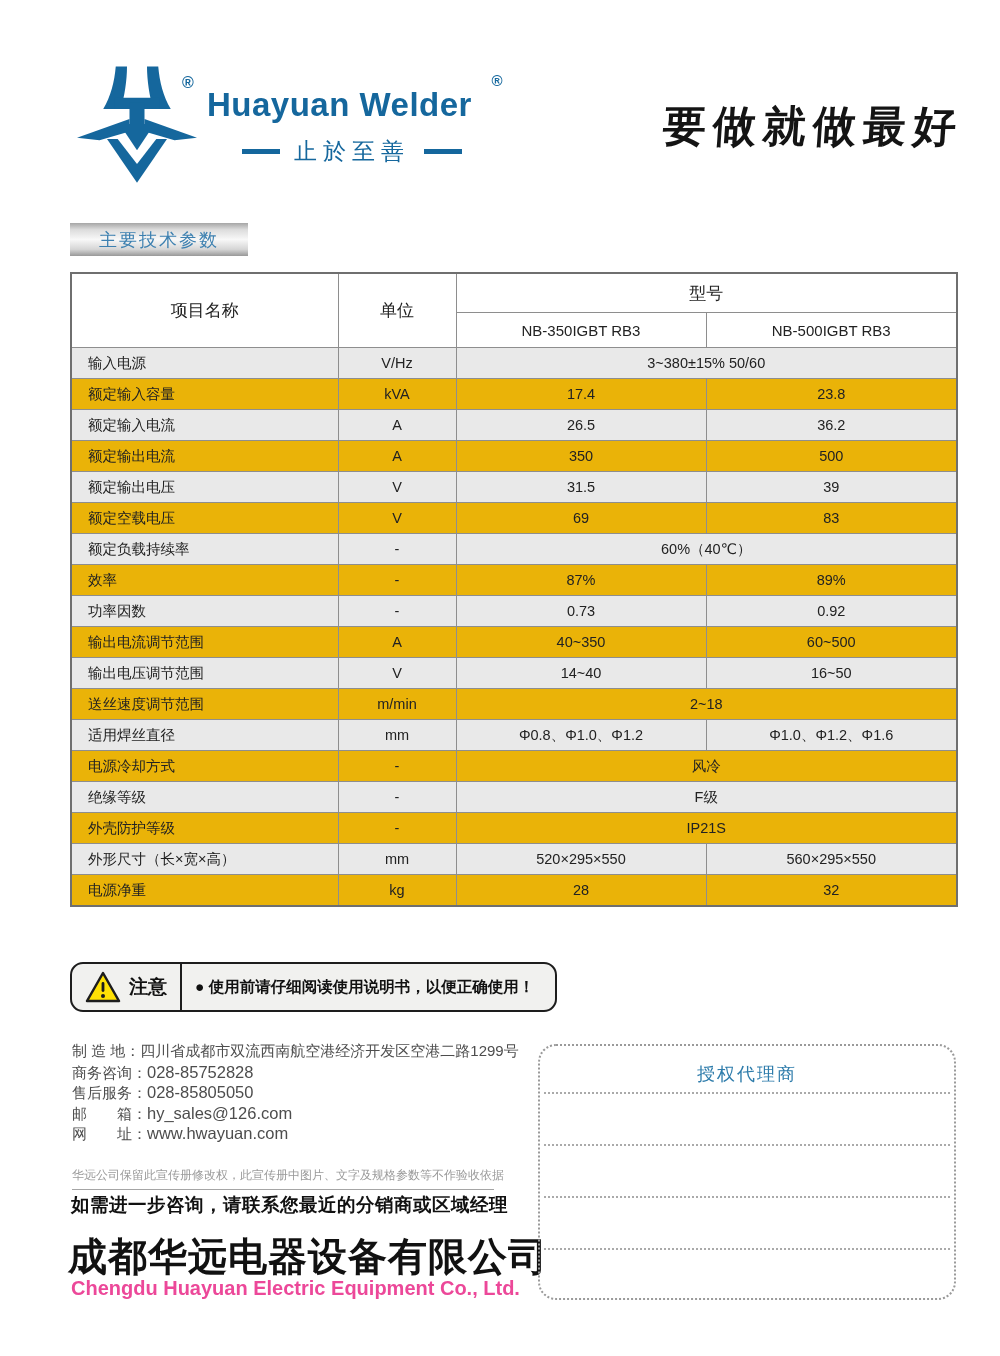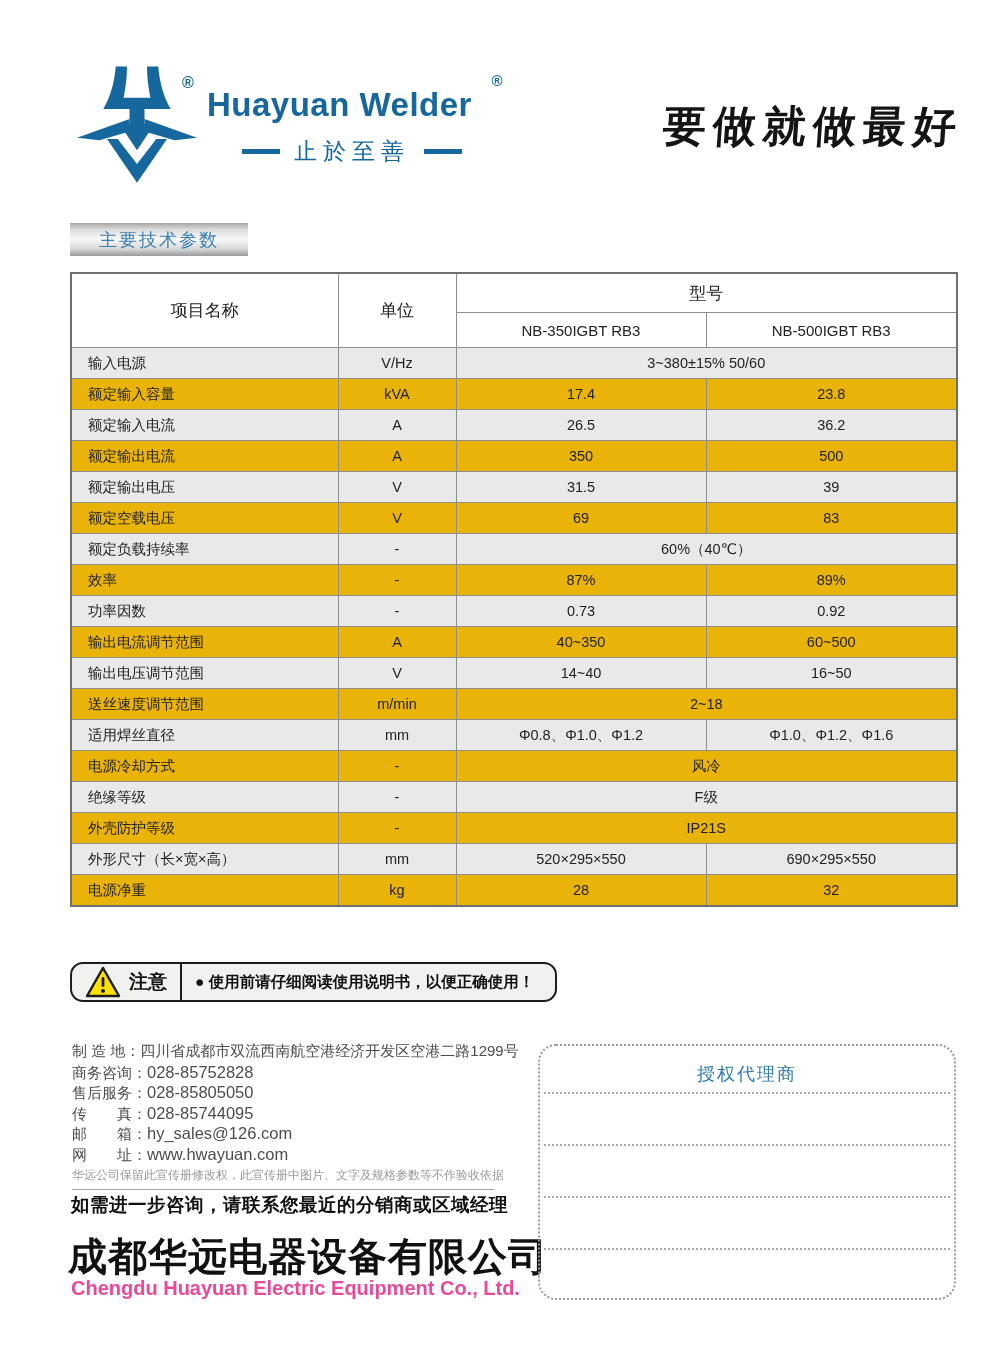--- a/index.html
+++ b/index.html
@@ -46,21 +46,21 @@
   .spec-table th { font-weight:normal; font-size:17px; background:#ffffff; }
   .spec-table .model-th { font-size:15px; height:34px; }
   .spec-table .h1 { height:38px; }
   .spec-table td { height:30px; }
   .spec-table td.item { text-align:left; padding-left:16px; }
   .spec-table tr.gray td { background:#e9e9e9; }
   .spec-table tr.white td { background:#eab308;margin-left:30px; }
 
   
   .notice-box {
-    position:absolute; left:70px; top:962px; width:487px; height:40px;
+    position:absolute; left:70px; top:962px; width:487px; height:50px;
     background:#f1f1ef; border:2.5px solid #1d1d1d; border-radius:13px;
     display:flex; align-items:stretch; box-sizing:border-box;
   }
   .notice-left {
     display:flex; align-items:center; justify-content:center; gap:8px;
     width:108px; border-right:2.5px solid #1d1d1d; flex:none;
   }
   .notice-label { font-weight:bold; font-size:19px; color:#111; }
   .notice-text {
     display:flex; align-items:center; padding-left:13px;
@@ -247,21 +247,21 @@
         </tr>
         <tr class="white">
           <td class="item">外壳防护等级</td>
           <td>-</td>
           <td colspan="2">IP21S</td>
         </tr>
         <tr class="gray">
           <td class="item">外形尺寸（长×宽×高）</td>
           <td>mm</td>
           <td>520×295×550</td>
-          <td>690×295×550</td>
+          <td>560×295×550</td>
         </tr>
         <tr class="white">
           <td class="item">电源净重</td>
           <td>kg</td>
           <td>28</td>
           <td>32</td>
         </tr>
       </tbody>
   </table>
 
@@ -284,24 +284,20 @@
       </div>
       <div class="contact-row num">
         <span class="contact-label">商务咨询：</span>
         <span class="contact-value">028-85752828</span>
       </div>
       <div class="contact-row num">
         <span class="contact-label">售后服务：</span>
         <span class="contact-value">028-85805050</span>
       </div>
       <div class="contact-row num">
-        <span class="contact-label">传　　真：</span>
-        <span class="contact-value">028-85744095</span>
-      </div>
-      <div class="contact-row num">
         <span class="contact-label">邮　　箱：</span>
         <span class="contact-value">hy_sales@126.com</span>
       </div>
       <div class="contact-row num">
         <span class="contact-label">网　　址：</span>
         <span class="contact-value">www.hwayuan.com</span>
       </div>
     </div>
 
   <div class="disclaimer">华远公司保留此宣传册修改权，此宣传册中图片、文字及规格参数等不作验收依据</div>

